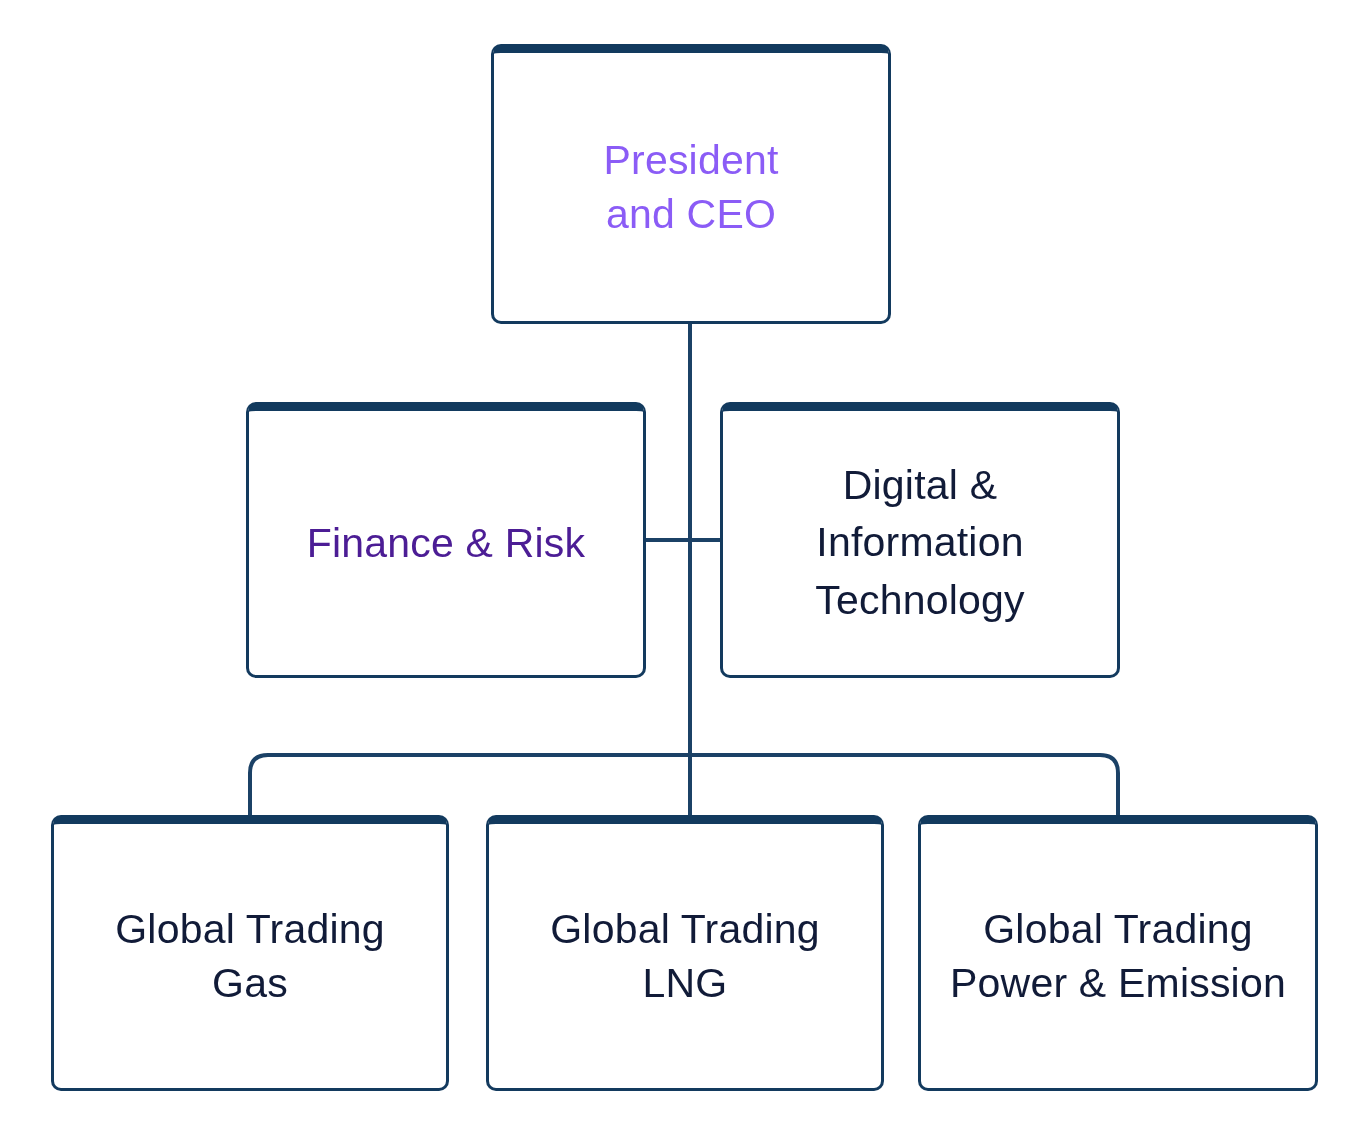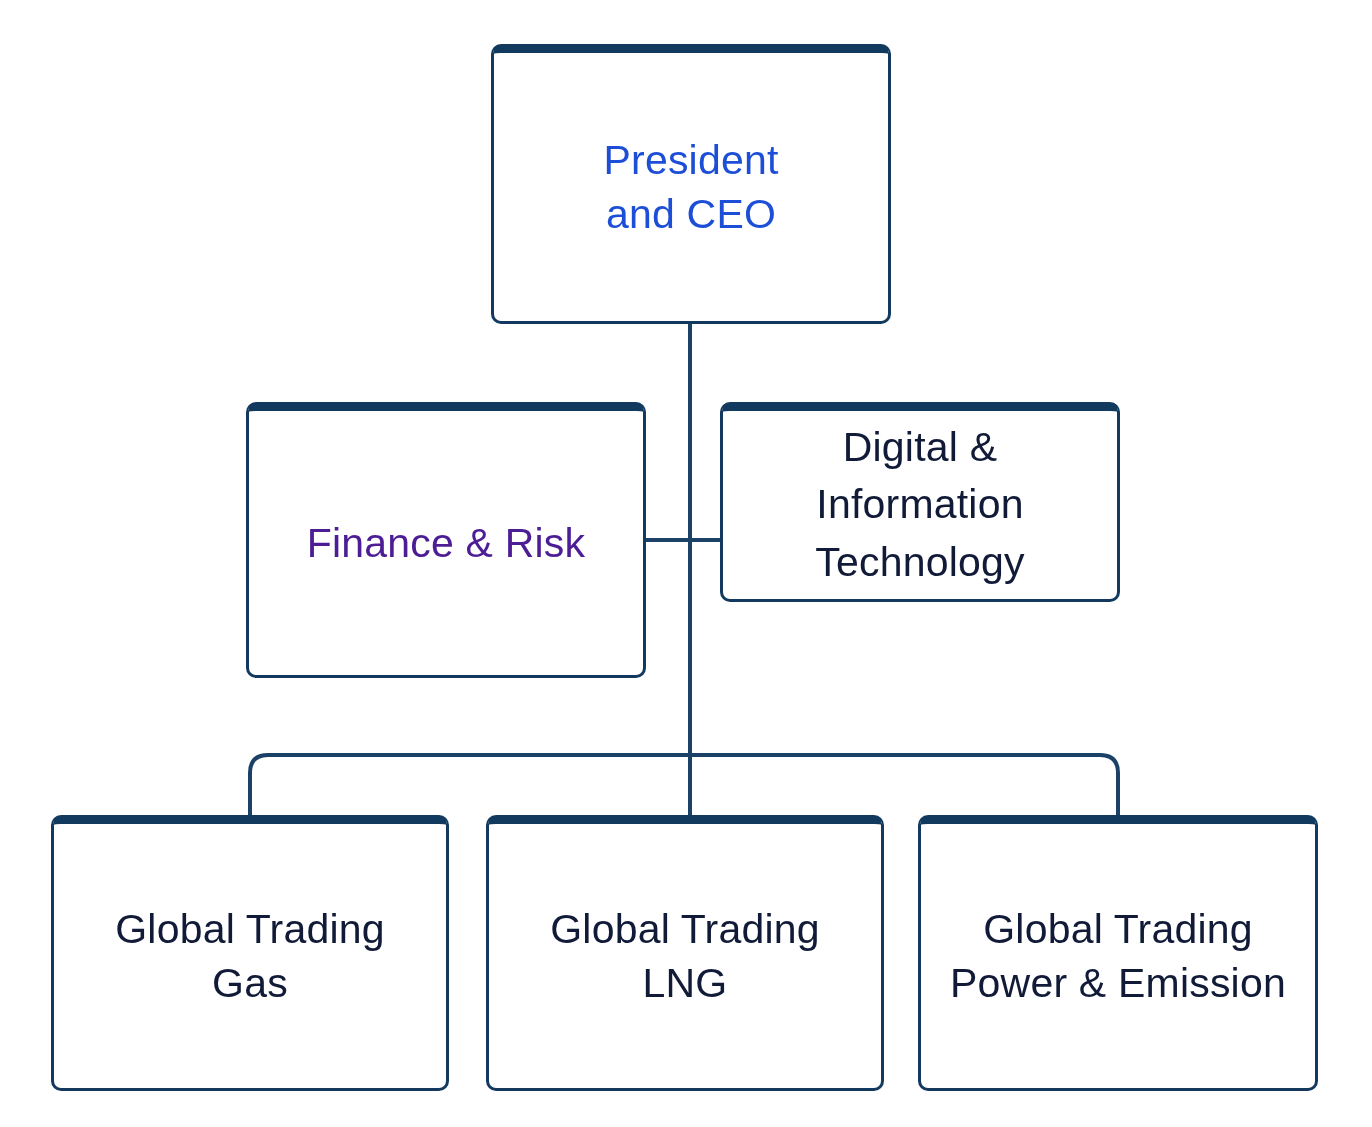--- a/index.html
+++ b/index.html
@@ -47,21 +47,21 @@
     font-size: 41px;
     line-height: 1.32;
     font-weight: 400;
     letter-spacing: 0.2px;
     white-space: pre-line;
     padding: 0 10px;
   }
   
   #node-ceo        { left: 491px;  top: 44px;   width: 400px; height: 280px; }
   #node-finance    { left: 246px;  top: 402px;  width: 400px; height: 276px; }
-  #node-digital    { left: 720px;  top: 402px;  width: 400px; height: 200px; }
+  #node-digital    { left: 720px;  top: 402px;  width: 400px; height: 276px; }
   #node-gas        { left: 51px;   top: 815px;  width: 398px; height: 276px; }
   #node-lng        { left: 486px;  top: 815px;  width: 398px; height: 276px; }
   #node-power      { left: 918px;  top: 815px;  width: 400px; height: 276px; }
 
   #node-ceo .node-label,
   #node-gas .node-label,
   #node-lng .node-label,
   #node-power .node-label { font-size: 41px; }
   #node-digital .node-label { font-size: 41px; line-height: 1.40; }
 </style>
@@ -78,21 +78,21 @@
       <line x1="645" y1="540" x2="690" y2="540"></line>
 
       <line x1="690" y1="540" x2="722" y2="540"></line>
 
       <path d="M 250 815 L 250 773 Q 250 755 268 755 L 690 755"></path>
       <path d="M 1118 815 L 1118 773 Q 1118 755 1100 755 L 690 755"></path>
     </g>
   </svg>
 
   <div class="node" id="node-ceo" style="border-color: rgb(18, 58, 94) rgb(19, 58, 94) rgb(19, 58, 94); background: rgb(255, 255, 255);">
-    <span class="node-label" style="color: #1d4ed8;">President
+    <span class="node-label" style="color: #8b5cf6;">President
 and CEO</span>
   </div>
 
   <div class="node" id="node-finance" style="border-color: rgb(18, 58, 94) rgb(19, 58, 94) rgb(19, 58, 94); background: rgb(255, 255, 255);">
     <span class="node-label" style="color: #4c1d95;">Finance &amp; Risk</span>
   </div>
 
   <div class="node" id="node-digital" style="border-color: rgb(18, 58, 94) rgb(19, 58, 94) rgb(19, 58, 94); background: rgb(255, 255, 255);">
     <span class="node-label" style="color: rgb(17, 27, 56);">Digital &amp;
 Information

